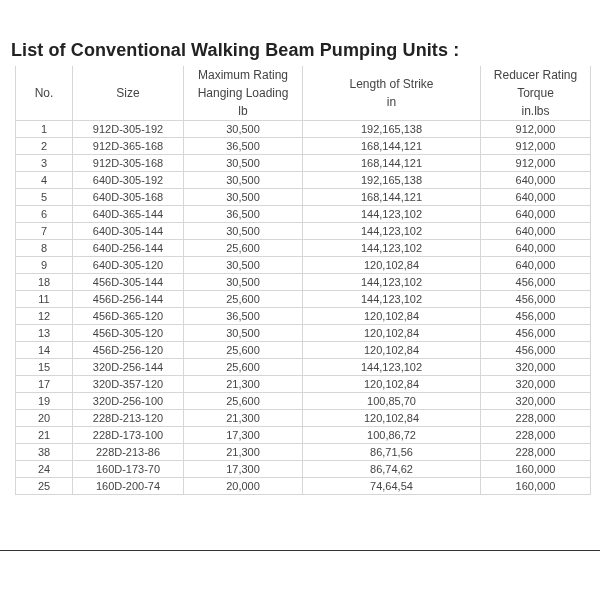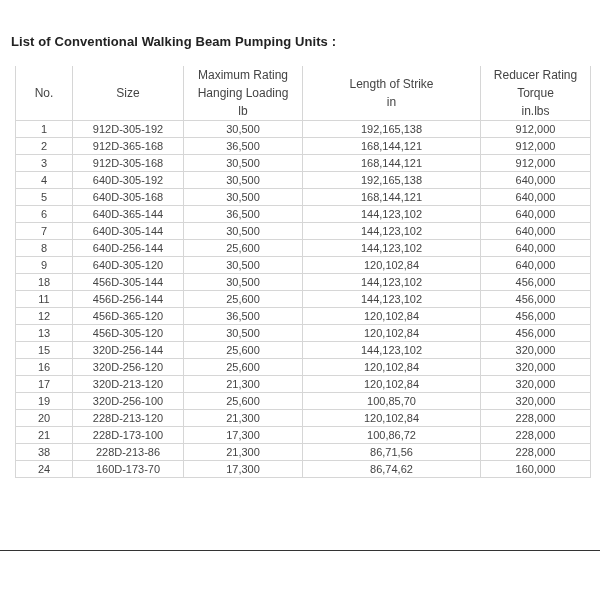--- a/index.html
+++ b/index.html
@@ -1,18 +1,18 @@
 <!DOCTYPE html>
 <html><head>
 <meta charset="utf-8">
 <style>
   html, body { margin: 0; padding: 0; background: #ffffff; }
   body { width: 600px; height: 600px; position: relative; overflow: hidden;
          font-family: "Liberation Sans", sans-serif; color: #333333; }
-  .title { position: absolute; left: 11px; top: 34px; font-size: 13px; font-weight: bold; color: #222222; letter-spacing: 0.1px; }
+  .title { position: absolute; left: 11px; top: 40px; font-size: 18px; font-weight: bold; color: #222222; letter-spacing: 0.1px; }
   table.units { position: absolute; left: 15px; top: 66px; width: 575px; border-collapse: collapse; table-layout: fixed; font-size: 11px; }
   table.units th, table.units td { border: 1px solid #d6d6d6; text-align: center; padding: 0; color: #444444; }
   table.units th { font-weight: normal; font-size: 12px; line-height: 18px; height: 54px; color: #444444; }
   table.units td { height: 16px; line-height: 16px; }
   table.units tr:first-child th { border-top: none; }
   .bottom-rule { position: absolute; left: 0; top: 550px; width: 600px; height: 1px; background: #333333; }
 </style>
 </head>
 <body>
 
@@ -136,36 +136,36 @@
         <td>456,000</td>
       </tr>
       <tr>
         <td>13</td>
         <td>456D-305-120</td>
         <td>30,500</td>
         <td>120,102,84</td>
         <td>456,000</td>
       </tr>
       <tr>
+        <td>14</td>
+        <td>456D-256-120</td>
+        <td>25,600</td>
+        <td>120,102,84</td>
+        <td>456,000</td>
+      </tr>
+      <tr>
         <td>15</td>
         <td>320D-256-144</td>
         <td>25,600</td>
         <td>144,123,102</td>
         <td>320,000</td>
       </tr>
       <tr>
-        <td>16</td>
-        <td>320D-256-120</td>
-        <td>25,600</td>
-        <td>120,102,84</td>
-        <td>320,000</td>
-      </tr>
-      <tr>
         <td>17</td>
-        <td>320D-213-120</td>
+        <td>320D-357-120</td>
         <td>21,300</td>
         <td>120,102,84</td>
         <td>320,000</td>
       </tr>
       <tr>
         <td>19</td>
         <td>320D-256-100</td>
         <td>25,600</td>
         <td>100,85,70</td>
         <td>320,000</td>
@@ -191,16 +191,23 @@
         <td>86,71,56</td>
         <td>228,000</td>
       </tr>
       <tr>
         <td>24</td>
         <td>160D-173-70</td>
         <td>17,300</td>
         <td>86,74,62</td>
         <td>160,000</td>
       </tr>
+      <tr>
+        <td>25</td>
+        <td>160D-200-74</td>
+        <td>20,000</td>
+        <td>74,64,54</td>
+        <td>160,000</td>
+      </tr>
     </tbody>
 </table>
 
 <div class="bottom-rule"></div>
 
 </body></html>

